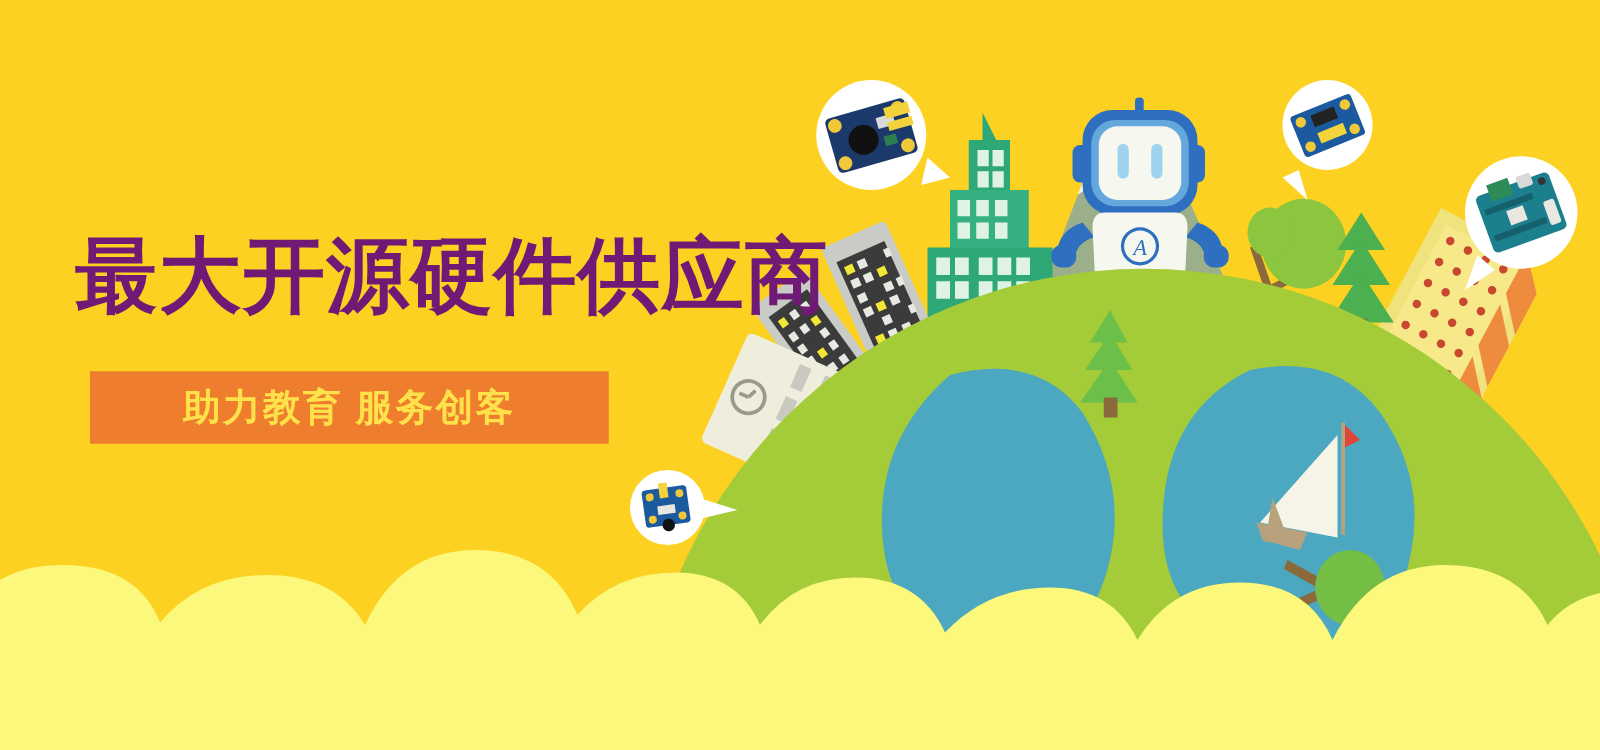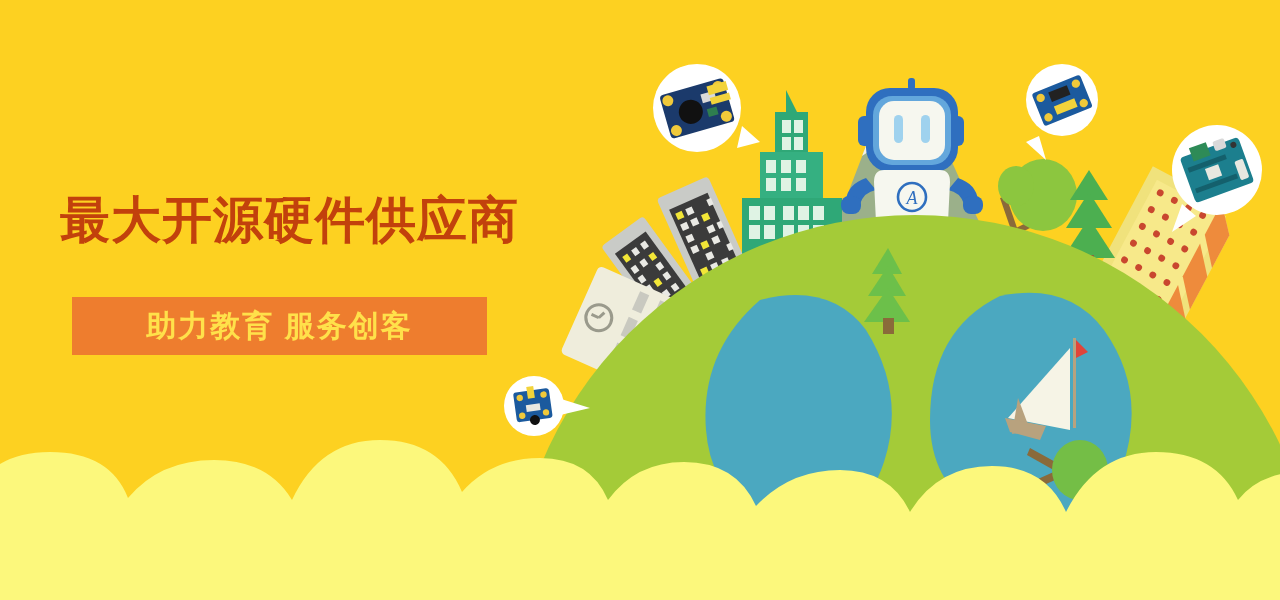--- a/index.html
+++ b/index.html
@@ -11,22 +11,22 @@
   #banner{
     position:relative;width:1280px;height:600px;overflow:hidden;
     background:#FDD121;
   }
   #art{position:absolute;inset:0;width:1280px;height:600px;}
 
   
   #copy{position:absolute;left:0;top:0;width:660px;height:600px;z-index:40;}
   #headline{
     position:absolute;left:60px;top:187px;
-    font-size:50px;line-height:66px;font-weight:bold;
-    letter-spacing:1px;color:#c2410c;white-space:nowrap;
+    font-size:66px;line-height:66px;font-weight:bold;
+    letter-spacing:1px;color:#701a75;white-space:nowrap;
   }
   #tagline-band{
     position:absolute;left:72px;top:297px;
     width:415px;height:58px;background:#EE7D2E;
   }
   #tagline{
     position:absolute;left:0;top:0;width:415px;height:58px;
     display:flex;align-items:center;justify-content:center;
     font-size:30px;font-weight:bold;letter-spacing:2px;
     color:#FFE14A;white-space:nowrap;

